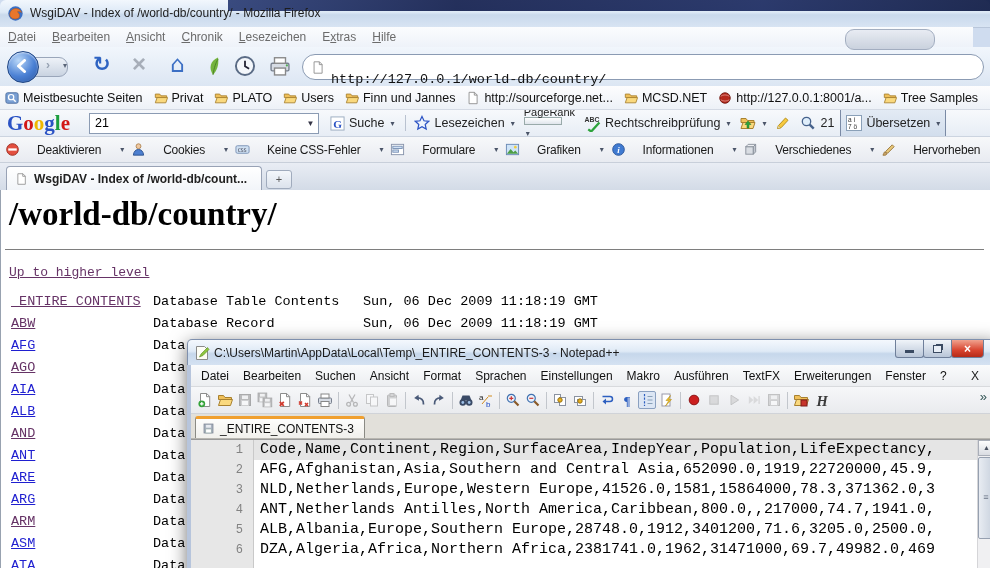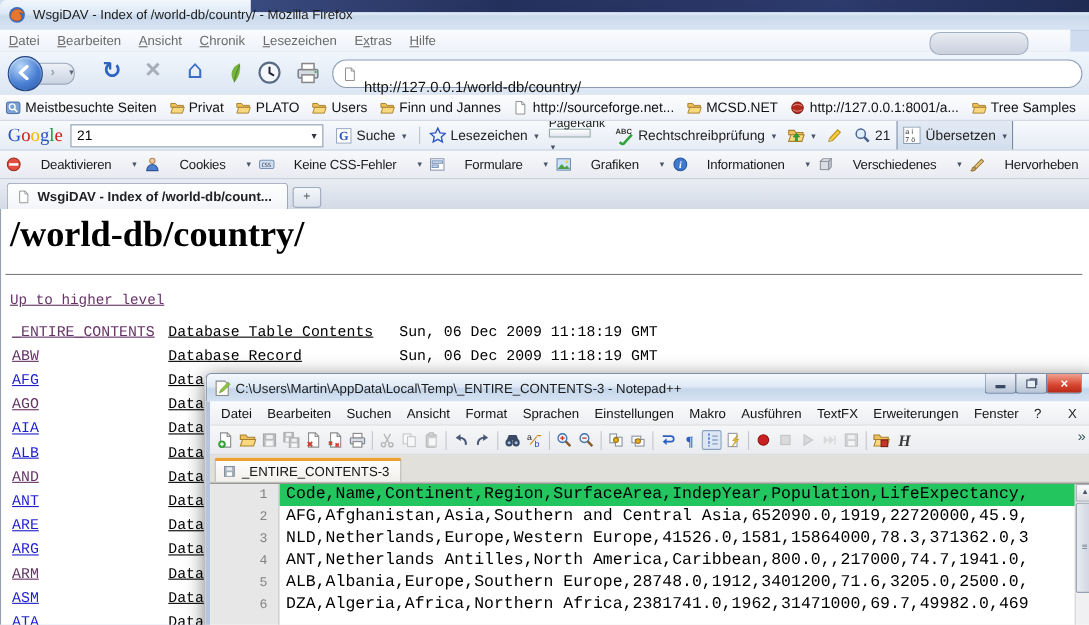--- a/index.html
+++ b/index.html
@@ -38,32 +38,32 @@
   #reload-btn{left:93px;top:7px;font-size:21px;line-height:21px;font-weight:bold;color:#2e63c2;font-family:"DejaVu Sans",sans-serif;}
   #stop-btn{left:132px;top:5px;font-size:24px;line-height:24px;color:#a7aeb9;font-weight:bold;}
   #home-btn{left:170px;top:5px;font-size:23px;line-height:25px;color:#3c6fc4;font-family:"DejaVu Sans",sans-serif;}
   #leaf-btn{left:203px;}
   #clock-btn{left:234px;}
   #print-btn{left:268px;}
   #urlbar{left:302px;top:7px;width:680px;height:24px;background:#fff;
     border:1px solid #8b9bb3;border-radius:13px;display:flex;align-items:center;}
   #urlbar .favicon{margin:0 6px 0 8px;}
   #url-input{border:none;outline:none;flex:1;font-size:13.5px;color:#111;
-    font-family:Liberation Sans, sans-serif;background:transparent;padding:0;margin-top:24px;}
+    font-family:Liberation Mono, monospace;background:transparent;padding:0;margin-top:24px;}
   
   #bookmarksbar{left:0;top:86px;width:990px;height:24px;display:flex;align-items:center;
     background:linear-gradient(#fdfdfe,#edf1f7);border-bottom:1px solid #d4dae4;
     padding-left:5px;box-sizing:border-box;white-space:nowrap;overflow:hidden;}
   .bm-item{display:inline-flex;align-items:center;gap:4px;margin-right:11px;
     font-size:12.5px;color:#111;flex:none;}
   
   #googlebar{left:0;top:110px;width:990px;height:27px;display:flex;align-items:center;
     background:linear-gradient(#f7f9fc,#e7edf5);border-bottom:1px solid #ccd4e0;
     padding-left:7px;box-sizing:border-box;white-space:nowrap;overflow:hidden;}
-  #google-logo{font-family:"Liberation Serif",serif;font-size:17px;font-weight:normal;margin-right:7px;}
+  #google-logo{font-family:"Liberation Serif",serif;font-size:21px;font-weight:bold;margin-right:19px;}
   #gsearch-box{width:228px;height:19px;background:#fff;border:1px solid #8b9bb3;
     display:flex;align-items:center;margin-right:8px;}
   #gsearch-input{border:none;outline:none;flex:1;font-size:12.5px;padding:0 0 0 5px;background:transparent;}
   #gsearch-caret{width:15px;text-align:center;font-size:8px;color:#334;}
   .gbtn{display:inline-flex;align-items:center;gap:4px;font-size:12.5px;color:#222;
     padding:2px 3px;margin-right:3px;flex:none;}
   .caret::after{content:"▾";font-size:8px;color:#4a5468;margin-left:2px;}
   .gsep{width:1px;height:16px;background:#b9c2d0;margin:0 5px;flex:none;}
   #pagerank{display:inline-block;}
   #pagerank .pr-label{font-size:11px;color:#222;display:block;line-height:10px;}
@@ -90,21 +90,21 @@
     border-left:1px solid #98a2b0;box-sizing:border-box;}
   #page-heading{margin:4px 0 0 8px;font-family:"Liberation Serif",serif;
     font-size:33px;font-weight:bold;color:#000;line-height:40px;}
   #content hr{border:none;border-top:1px solid #7e7e7e;margin:15px 6px 0 4px;}
   #up-link{display:inline-block;margin:15px 0 0 8px;
     font-family:"Liberation Mono",monospace;font-size:13px;color:var(--visited);text-decoration:underline;}
   #directory-listing{margin-top:11px;font-family:"Liberation Mono",monospace;font-size:13.5px;}
   .dir-row{position:relative;height:22px;line-height:22px;white-space:pre;}
   .dir-row a{position:absolute;left:10px;text-decoration:underline;color:var(--link);}
   .dir-row a.visited{color:var(--visited);}
-  .dir-row .dtype{position:absolute;left:152px;color:#000;text-decoration:underline;}
+  .dir-row .dtype{position:absolute;left:152px;color:#000;}
   .dir-row .ddate{position:absolute;left:362px;color:#000;}
   
   #npp{left:187px;top:339px;width:812px;height:245px;z-index:10;
     box-shadow:0 4px 18px rgba(0,0,0,.55);border-radius:6px 6px 0 0;
     background:linear-gradient(180deg,#e9f0f9,#c7d5e9);}
   #npp-titlebar{position:relative;height:26px;border:1px solid #7f90ad;border-bottom:none;
     border-radius:5px 5px 0 0;box-sizing:border-box;
     background:linear-gradient(180deg,#f4f8fd 0%,#dfeaf6 45%,#c6d7eb 55%,#d5e2f2 100%);}
   #npp-title-icon{position:absolute;left:6px;top:5px;}
   #npp-title-text{position:absolute;left:26px;top:6px;font-size:12px;color:#1a1a1a;}
@@ -137,21 +137,21 @@
     display:flex;align-items:center;gap:5px;padding:0 10px 0 6px;font-size:12px;color:#111;box-sizing:border-box;}
   #npp-editor{position:relative;height:148px;background:#fff;border-top:1px solid #999;
     display:flex;overflow:hidden;}
   #npp-gutter{width:62px;background:#e7e7e7;border-right:1px solid #c9c9c9;flex:none;}
   .eline{height:20px;line-height:20px;display:flex;}
   .eline .ln{width:52px;text-align:right;padding-right:10px;font-family:"Liberation Mono",monospace;
     font-size:12px;color:#828282;flex:none;}
   #npp-lines{position:absolute;left:63px;top:0;right:17px;bottom:0;overflow:hidden;}
   .cline{height:20px;line-height:20px;white-space:pre;font-family:"Liberation Mono",monospace;
     font-size:15px;color:#000;padding-left:6px;}
-  .cline.hl{background:#22c55e;}
+  .cline.hl{background:#e5e5e5;}
   #npp-vscroll{position:absolute;right:0;top:0;width:17px;bottom:0;background:#f0f0f2;
     border-left:1px solid #d5d5d8;}
   #npp-scroll-up{height:16px;background:linear-gradient(#fdfdfd,#d9dce2);border:1px solid #a9aeb8;
     box-sizing:border-box;text-align:center;font-size:7px;color:#4a5160;line-height:14px;}
   #npp-scroll-thumb{position:absolute;top:17px;left:0;width:16px;height:82px;
     background:linear-gradient(90deg,#e8ecf2,#c9d2de);border:1px solid #96a0b0;border-radius:2px;
     box-sizing:border-box;text-align:center;font-size:9px;color:#6a7486;line-height:78px;}
 </style>
 </head>
 <body style="--link: #1f1fd0; --visited: #663366;">

